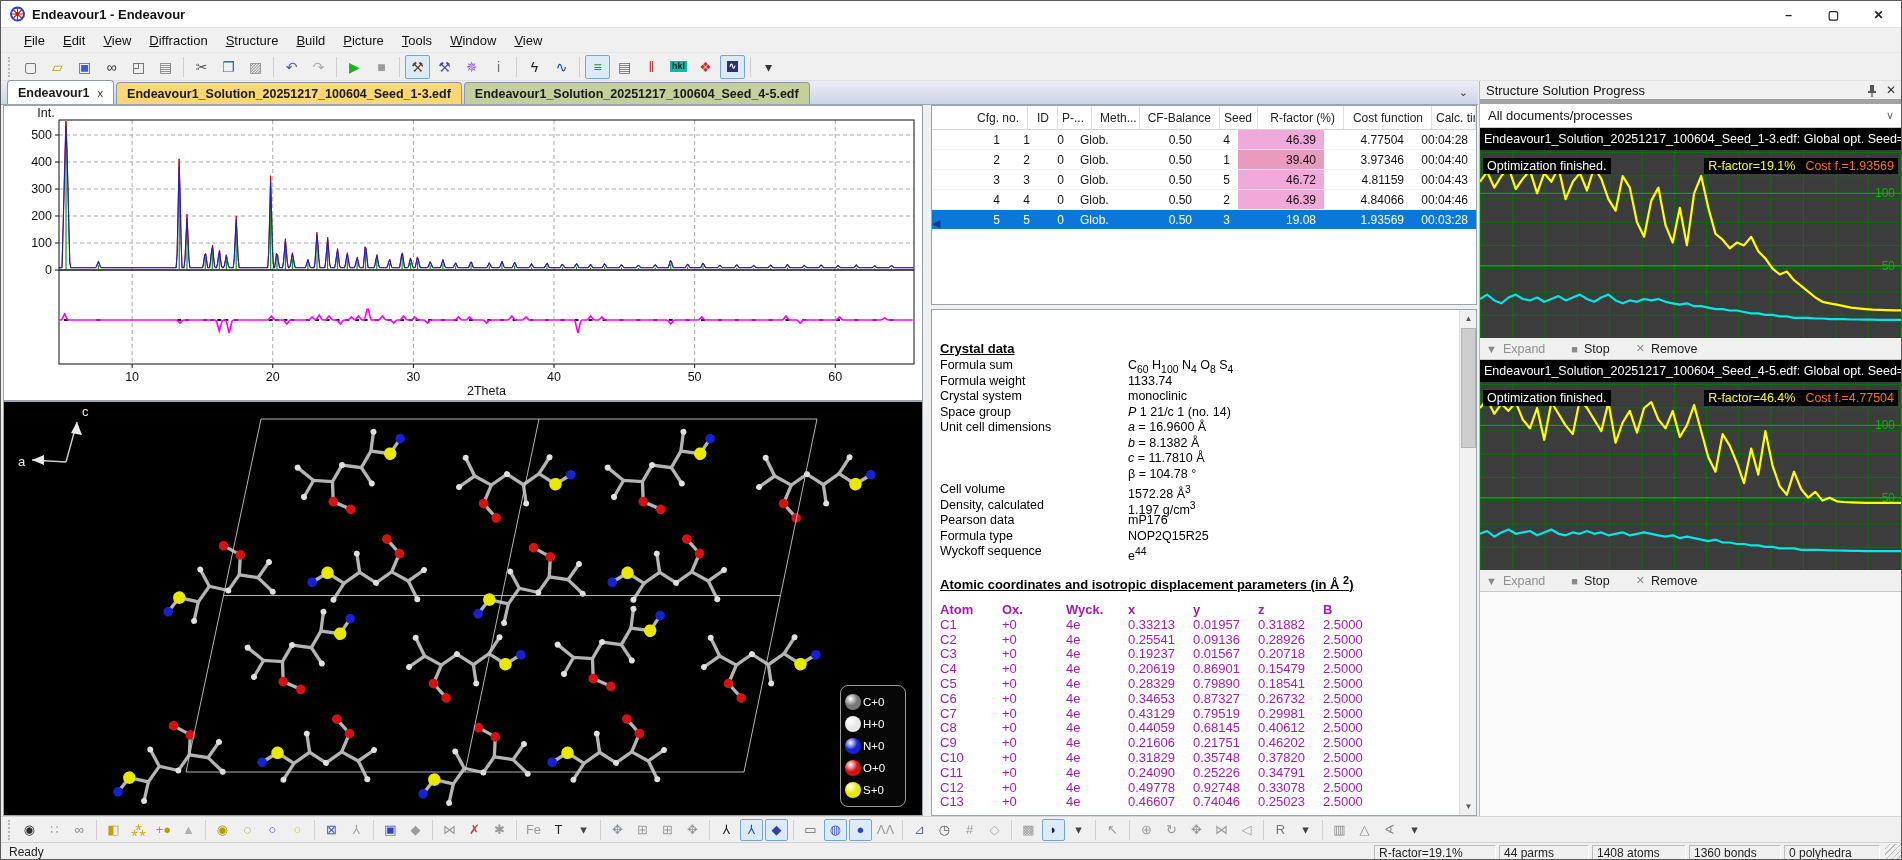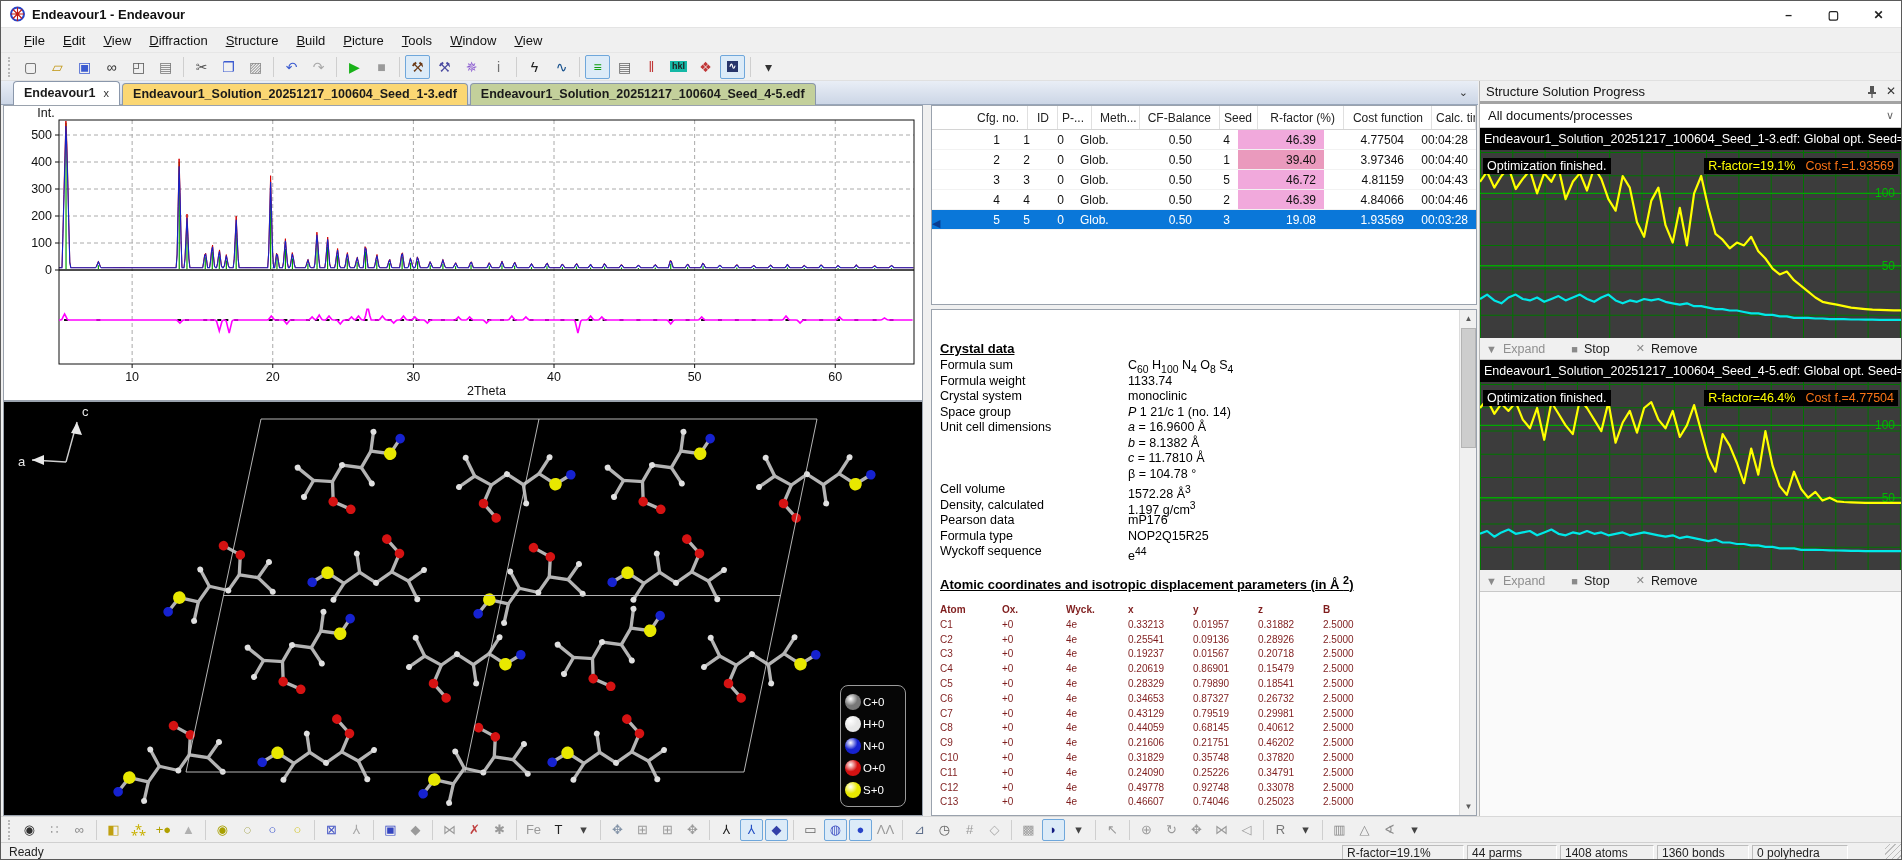--- a/index.html
+++ b/index.html
@@ -23,21 +23,21 @@
   .bottombar{position:absolute;left:0;top:815px;width:100%;height:26px;background:#f0f0f0;display:flex;align-items:center;padding-left:4px;border-top:1px solid #d8d8d8;}
   .grip{width:6px;height:20px;margin:0 3px;border-left:2px dotted #b8b8b8;}
   .tb-sep{width:1px;height:20px;background:#cfcfcf;margin:0 4px;}
   .tb-btn{display:inline-flex;align-items:center;justify-content:center;min-width:25px;height:24px;margin:0 1px;border:1px solid transparent;border-radius:2px;cursor:default;}
   .bottombar .tb-btn{height:22px;min-width:23px;}
   .tb-btn.active{border-color:#6fa7db;background:#dcebf8;}
   .tb-glyph{font-size:14px;line-height:1;color:#333;}
   .bottombar .tb-glyph{font-size:13px;}
 
   
-  .tabstrip{position:absolute;left:0;top:80px;width:1477px;height:24px;background:linear-gradient(#e9eef6,#ccd6e6);border-bottom:1px solid #98a6ba;display:flex;align-items:center;padding-left:12px;}
+  .tabstrip{position:absolute;left:0;top:80px;width:1477px;height:24px;background:linear-gradient(#e9eef6,#ccd6e6);border-bottom:1px solid #98a6ba;display:flex;align-items:flex-end;padding-left:6px;}
   .tab{display:inline-flex;align-items:center;height:22px;padding:0 10px;margin-right:2px;border:1px solid #8a97ab;border-bottom:none;border-radius:4px 4px 0 0;font-size:12.5px;font-weight:700;color:#1a1a1a;}
   .tab .tab-close{margin-left:8px;font-size:11px;font-weight:400;color:#333;}
   .tab.active{height:24px;position:relative;}
   .tab-dd{position:absolute;right:10px;top:5px;font-size:11px;color:#333;}
 
   
   .chart-panel{position:absolute;left:2px;top:104px;width:920px;height:296px;background:#fff;border:1px solid #9aa2ad;}
   .structure-panel{position:absolute;left:2px;top:400px;width:920px;height:415px;background:#000;border:1px solid #9aa2ad;}
   .config-panel{position:absolute;left:930px;top:104px;width:546px;height:200px;background:#fff;border:1px solid #9aa2ad;overflow:hidden;}
   .biblio-panel{position:absolute;left:930px;top:308px;width:546px;height:507px;background:#fff;border:1px solid #9aa2ad;overflow:hidden;}
@@ -53,55 +53,55 @@
   .cfg-row.selected{background:#0a77d9;color:#fff;}
   .cfg-row.selected .c{border-color:transparent;}
   .rowmark{position:absolute;left:0;top:3px;font-size:11px;color:#0a3d91;}
 
   
   .biblio-content{position:absolute;left:0;top:0;right:17px;bottom:0;padding:7px 0 0 8px;overflow:hidden;}
   .bib-h{font-size:13px;font-weight:700;text-decoration:underline;color:#000;}
   .bib-row{display:flex;height:15.5px;line-height:15.5px;font-size:12.5px;color:#000;}
   .bib-label{width:188px;flex:none;}
   .bib-val{flex:1;}
-  .atoms-grid{display:grid;grid-template-columns:62px 64px 62px 65px 65px 65px 60px;font-size:10px;color:#7f1d1d;}
+  .atoms-grid{display:grid;grid-template-columns:62px 64px 62px 65px 65px 65px 60px;font-size:13px;color:#a21caf;}
   .atoms-grid .ah{font-weight:700;height:16px;line-height:16px;}
   .atoms-grid .ac{height:14.8px;line-height:14.8px;}
   .vscroll{position:absolute;right:0;top:0;bottom:0;width:17px;background:#f0f0f0;border-left:1px solid #dcdcdc;}
   .vs-btn{position:absolute;left:0;width:17px;height:17px;font-size:8px;color:#5a5a5a;display:flex;align-items:center;justify-content:center;}
   .vs-thumb{position:absolute;left:1px;width:15px;background:#cdcdcd;border:1px solid #b4b4b4;}
 
   
   .structure-panel svg{display:block;}
   .legend{position:absolute;right:16px;bottom:8px;width:66px;padding:5px 4px;border:1px solid #9a9a9a;border-radius:8px;background:rgba(10,10,10,.6);}
   .legend-item{display:flex;align-items:center;height:22px;}
   .lg-sphere{width:16px;height:16px;border-radius:50%;margin-right:2px;flex:none;}
   .lg-label{font-size:11.5px;color:#fff;}
 
   
-  .dock-title{height:23px;display:flex;align-items:center;padding:0 6px;font-size:13px;color:#111;background:#f0f0f0;border-bottom:3px solid #a3a3a3;}
+  .dock-title{height:23px;display:flex;align-items:center;padding:0 6px;font-size:13px;color:#111;background:#f0f0f0;border-bottom:5px solid #a3a3a3;}
   .dock-title .sp{flex:1;}
   .dock-title .d-ic{margin-left:8px;color:#333;font-size:12px;}
   .dock-combo{height:24px;margin:0;background:#fff;border-bottom:1px solid #c6c6c6;display:flex;align-items:center;padding:0 8px;font-size:13px;color:#111;}
   .dock-combo .sp{flex:1;}
   .dock-combo .chev{color:#666;font-size:11px;}
   .prog-section{position:relative;}
   .prog-header{height:22px;background:#000;color:#fff;font-size:12.5px;line-height:22px;padding:0 4px;white-space:nowrap;overflow:hidden;}
   .prog-graph{position:relative;height:188px;background:#3c3c3c;}
   .opt-status{position:absolute;left:3px;top:8px;background:#000;color:#fff;font-size:12.5px;padding:1px 4px;}
   .metrics{position:absolute;right:4px;top:8px;background:#000;font-size:12.5px;padding:1px 4px;white-space:nowrap;}
   .metrics .m-r{color:#ffff00;}
   .metrics .m-c{color:#f97316;margin-left:10px;}
   .prog-buttons{height:22px;background:#f0f0f0;border-bottom:1px solid #c8c8c8;display:flex;align-items:center;padding-left:6px;}
   .pbtn{display:inline-flex;align-items:center;margin-right:26px;font-size:12.5px;color:#1a1a1a;}
   .pbtn .ic{margin-right:6px;font-size:11px;color:#8a8a8a;}
   .pbtn.disabled{color:#8f8f8f;}
 
   
-  .statusbar{position:absolute;left:0;top:841px;width:100%;height:19px;background:#f0f0f0;border-top:1px solid #d0d0d0;display:flex;align-items:center;font-size:12px;color:#222;gap:32px;}
+  .statusbar{position:absolute;left:0;top:841px;width:100%;height:19px;background:#f0f0f0;border-top:1px solid #d0d0d0;display:flex;align-items:center;font-size:12px;color:#222;}
   .statusbar .ready{padding-left:8px;flex:none;}
   .status-spacer{flex:1;}
   .sf{height:15px;line-height:14px;border:1px solid #bcbcbc;border-right-color:#fff;border-bottom-color:#fff;margin-right:3px;padding:0 4px;overflow:hidden;white-space:nowrap;}
   .sizegrip{width:16px;height:16px;margin-left:2px;background:repeating-linear-gradient(135deg,transparent 0 3px,#bdbdbd 3px 4px);}
 </style>
 </head>
 <body>
 
 <div class="win">
 

